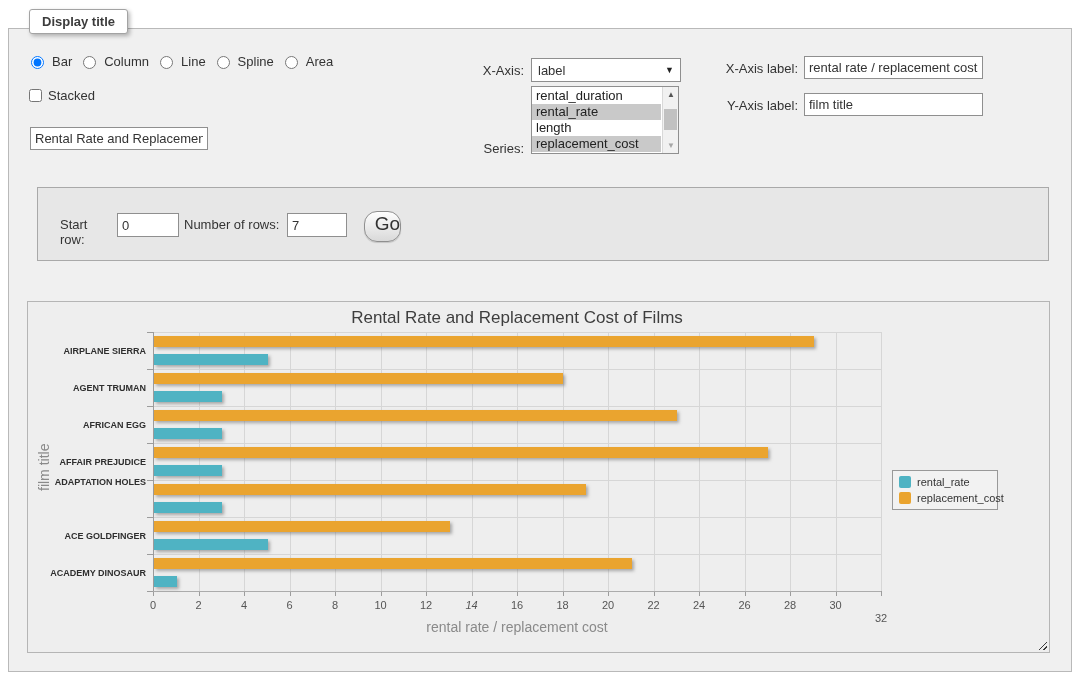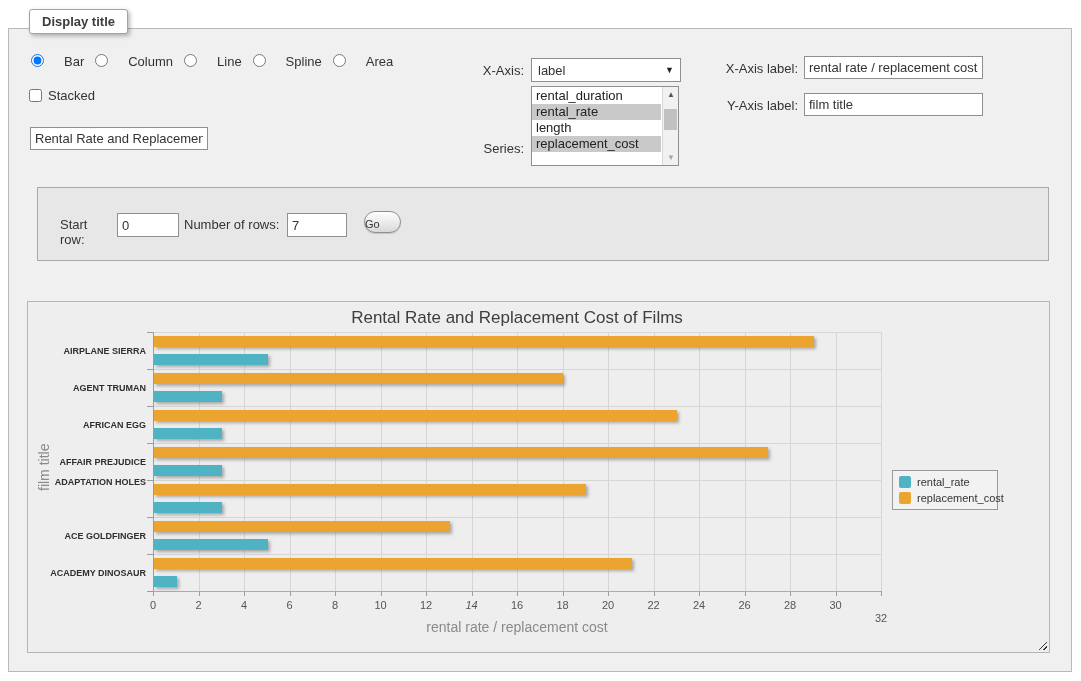--- a/index.html
+++ b/index.html
@@ -11,59 +11,59 @@
 
   .legend-box { position:absolute; left:20px; top:-20px; width:99px; height:25px;
     background:#ffffff; border:1px solid #a3a3a3; border-radius:3px;
     box-shadow:2px 2px 4px rgba(0,0,0,0.28);
     font-size:13px; font-weight:bold; color:#3c3c3c; text-align:center; line-height:23px; z-index:5; }
 
   .ctl-label { position:absolute; font-size:13px; color:#333; }
   .right-align { text-align:right; }
 
   .radio-row { position:absolute; left:22px; top:25px; display:flex; align-items:center; gap:11px; }
-  .radio-item { display:flex; align-items:flex-start; gap:20px; font-size:13px; color:#333; cursor:default; }
+  .radio-item { display:flex; align-items:flex-end; gap:8px; font-size:13px; color:#333; cursor:default; }
   .radio-item input { margin:0; }
 
   .stacked-row { position:absolute; left:20px; top:59px; display:flex; align-items:center; gap:6px;
     font-size:13px; color:#333; }
 
   input[type="text"] { border:1px solid #8f8f8f; background:#fff; font-size:13px; color:#333;
     padding:0 4px; font-family:"Liberation Sans", sans-serif; }
 
   .title-input { position:absolute; left:21px; top:98px; width:178px; height:23px; }
 
   .xaxis-select { position:absolute; left:522px; top:29px; width:150px; height:24px;
     background:#fff; border:1px solid #8f8f8f; font-size:13px; color:#333;
     display:flex; align-items:center; padding:0 6px; cursor:default; }
   .xaxis-select .arrow { margin-left:auto; font-size:9px; color:#222; }
 
-  .series-listbox { position:absolute; left:522px; top:57px; width:148px; height:80px;
+  .series-listbox { position:absolute; left:522px; top:57px; width:148px; height:68px;
     background:#fff; border:1px solid #8f8f8f; overflow:hidden; }
   .series-options { position:absolute; left:0; top:1px; right:17px; }
   .series-option { height:16px; line-height:16px; font-size:13px; color:#222; padding-left:4px;
     white-space:nowrap; }
   .series-option.selected { background:#c9c9c9; }
   .lb-scrollbar { position:absolute; right:0; top:0; width:16px; height:100%; background:#f1f1f1;
     border-left:1px solid #d9d9d9; }
   .lb-btn { position:absolute; left:0; width:16px; height:15px; text-align:center; font-size:8px;
     line-height:15px; color:#555; background:#f1f1f1; }
   .lb-btn.up { top:0; }
   .lb-btn.down { bottom:0; color:#a6a6a6; }
   .lb-thumb { position:absolute; left:1px; top:22px; width:13px; height:21px; background:#c1c1c1; }
 
   .axis-input { position:absolute; width:179px; height:23px; }
 
   .subpanel { position:absolute; left:28px; top:158px; width:1012px; height:74px;
     background:#e7e7e7; border:1px solid #a9a9a9; }
   .subpanel .ctl-label { top:29px; }
   .subpanel input { position:absolute; top:25px; height:24px; }
-  .go-button { position:absolute; left:326px; top:23px; width:37px; height:22px;
-    border:1px solid #8f8f8f; border-radius:13px; font-size:11px; color:#333;
-    background:linear-gradient(#fefefe,#d9d9d9); text-align:left; line-height:24px;
+  .go-button { position:absolute; left:326px; top:23px; width:37px; height:31px;
+    border:1px solid #8f8f8f; border-radius:13px; font-size:19px; color:#333;
+    background:linear-gradient(#fefefe,#d9d9d9); text-align:right; line-height:24px;
     box-shadow:0 1px 1px rgba(0,0,0,0.15); cursor:default; }
 
   .chart-container { position:absolute; left:18px; top:272px; width:1023px; height:352px;
     background:#eeeeee; border:1px solid #b5b5b5; }
   .chart-title { position:absolute; left:125px; top:6px; width:728px; text-align:center;
     font-size:17px; color:#3e3e3e; }
   .gridline-v { position:absolute; width:1px; background:#d6d6d6; }
   .gridline-h { position:absolute; height:1px; background:#d6d6d6; }
   .axis-line-y { position:absolute; width:1px; background:#9c9c9c; }
   .axis-line-x { position:absolute; height:1px; background:#ababab; }

